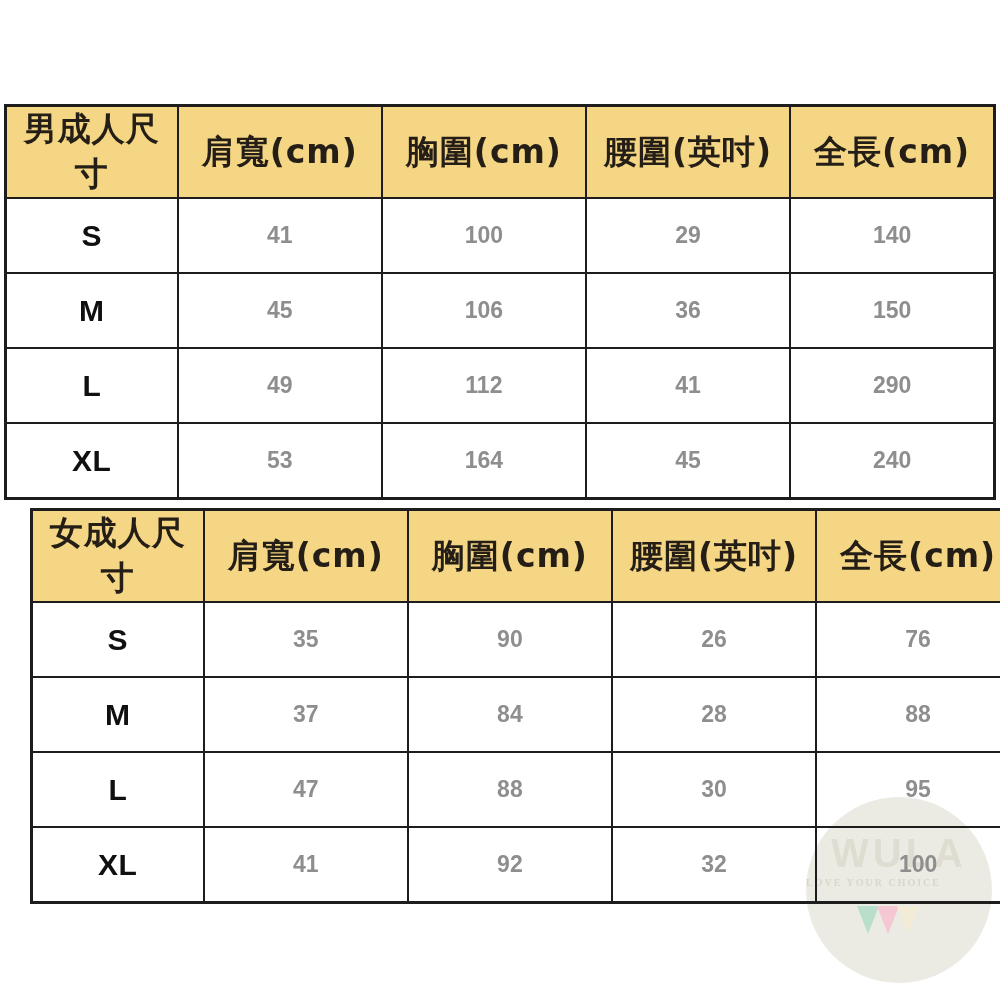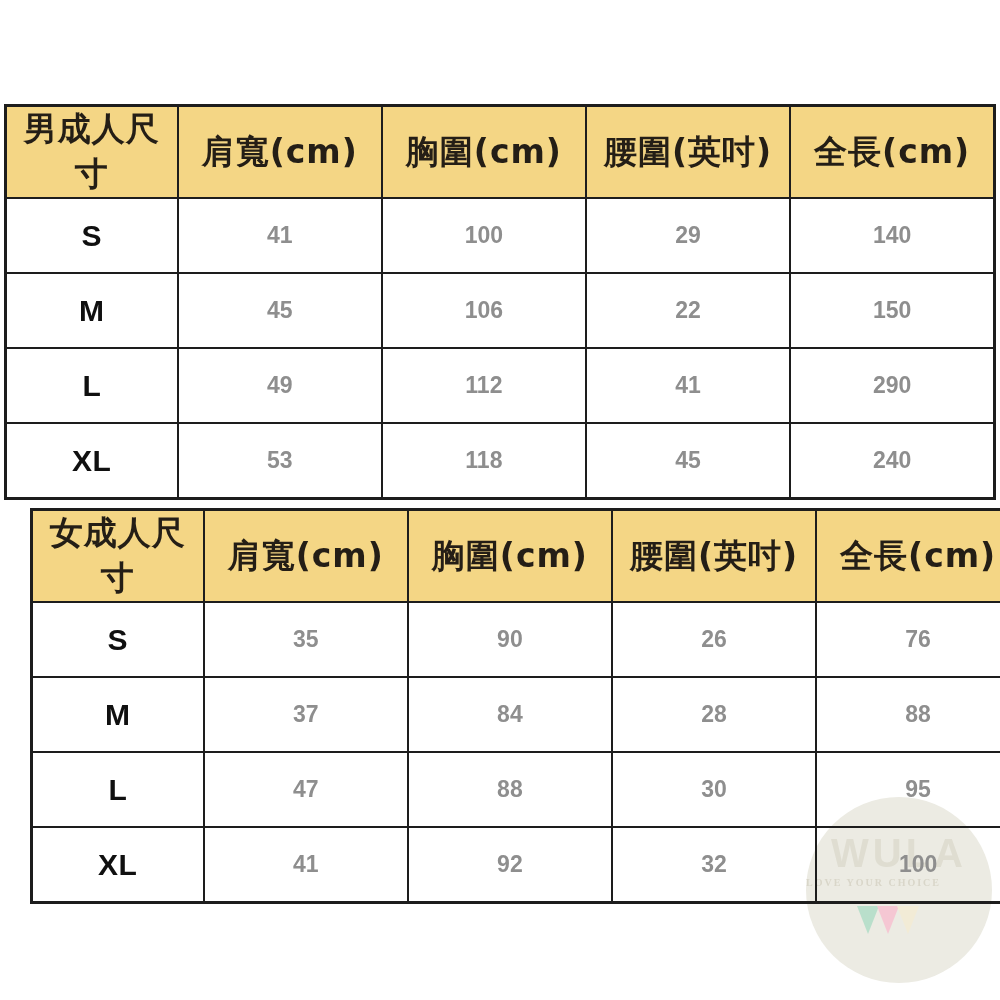--- a/index.html
+++ b/index.html
@@ -120,34 +120,34 @@
           <td class="size-cell">S</td>
           <td class="value-cell">41</td>
           <td class="value-cell">100</td>
           <td class="value-cell">29</td>
           <td class="value-cell">140</td>
         </tr>
         <tr>
           <td class="size-cell">M</td>
           <td class="value-cell">45</td>
           <td class="value-cell">106</td>
-          <td class="value-cell">22</td>
+          <td class="value-cell">36</td>
           <td class="value-cell">150</td>
         </tr>
         <tr>
           <td class="size-cell">L</td>
           <td class="value-cell">49</td>
           <td class="value-cell">112</td>
           <td class="value-cell">41</td>
           <td class="value-cell">290</td>
         </tr>
         <tr>
           <td class="size-cell">XL</td>
           <td class="value-cell">53</td>
-          <td class="value-cell">118</td>
+          <td class="value-cell">164</td>
           <td class="value-cell">45</td>
           <td class="value-cell">240</td>
         </tr>
       </tbody>
     </table>
   <table id="table-1" class="size-table">
       <colgroup>
         <col style="width: 17.4%;">
         <col style="width: 20.65%;">
         <col style="width: 20.65%;">

